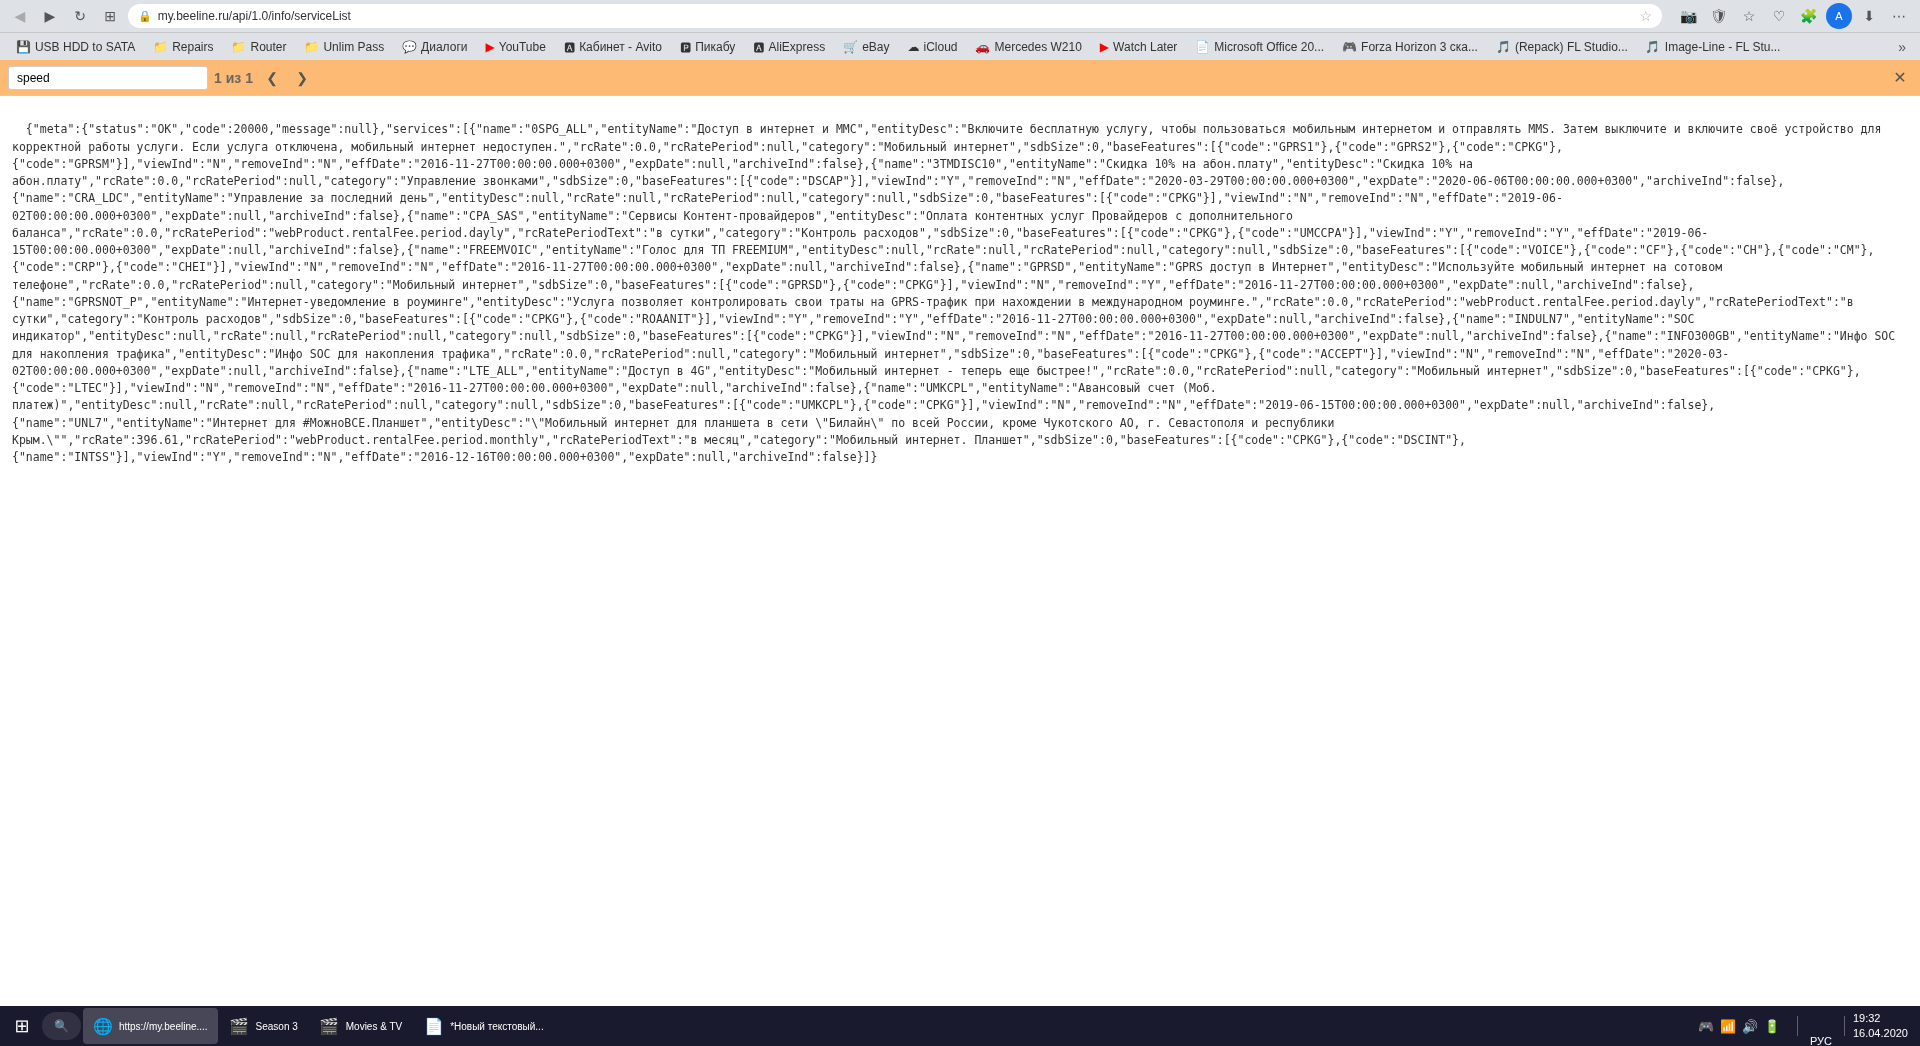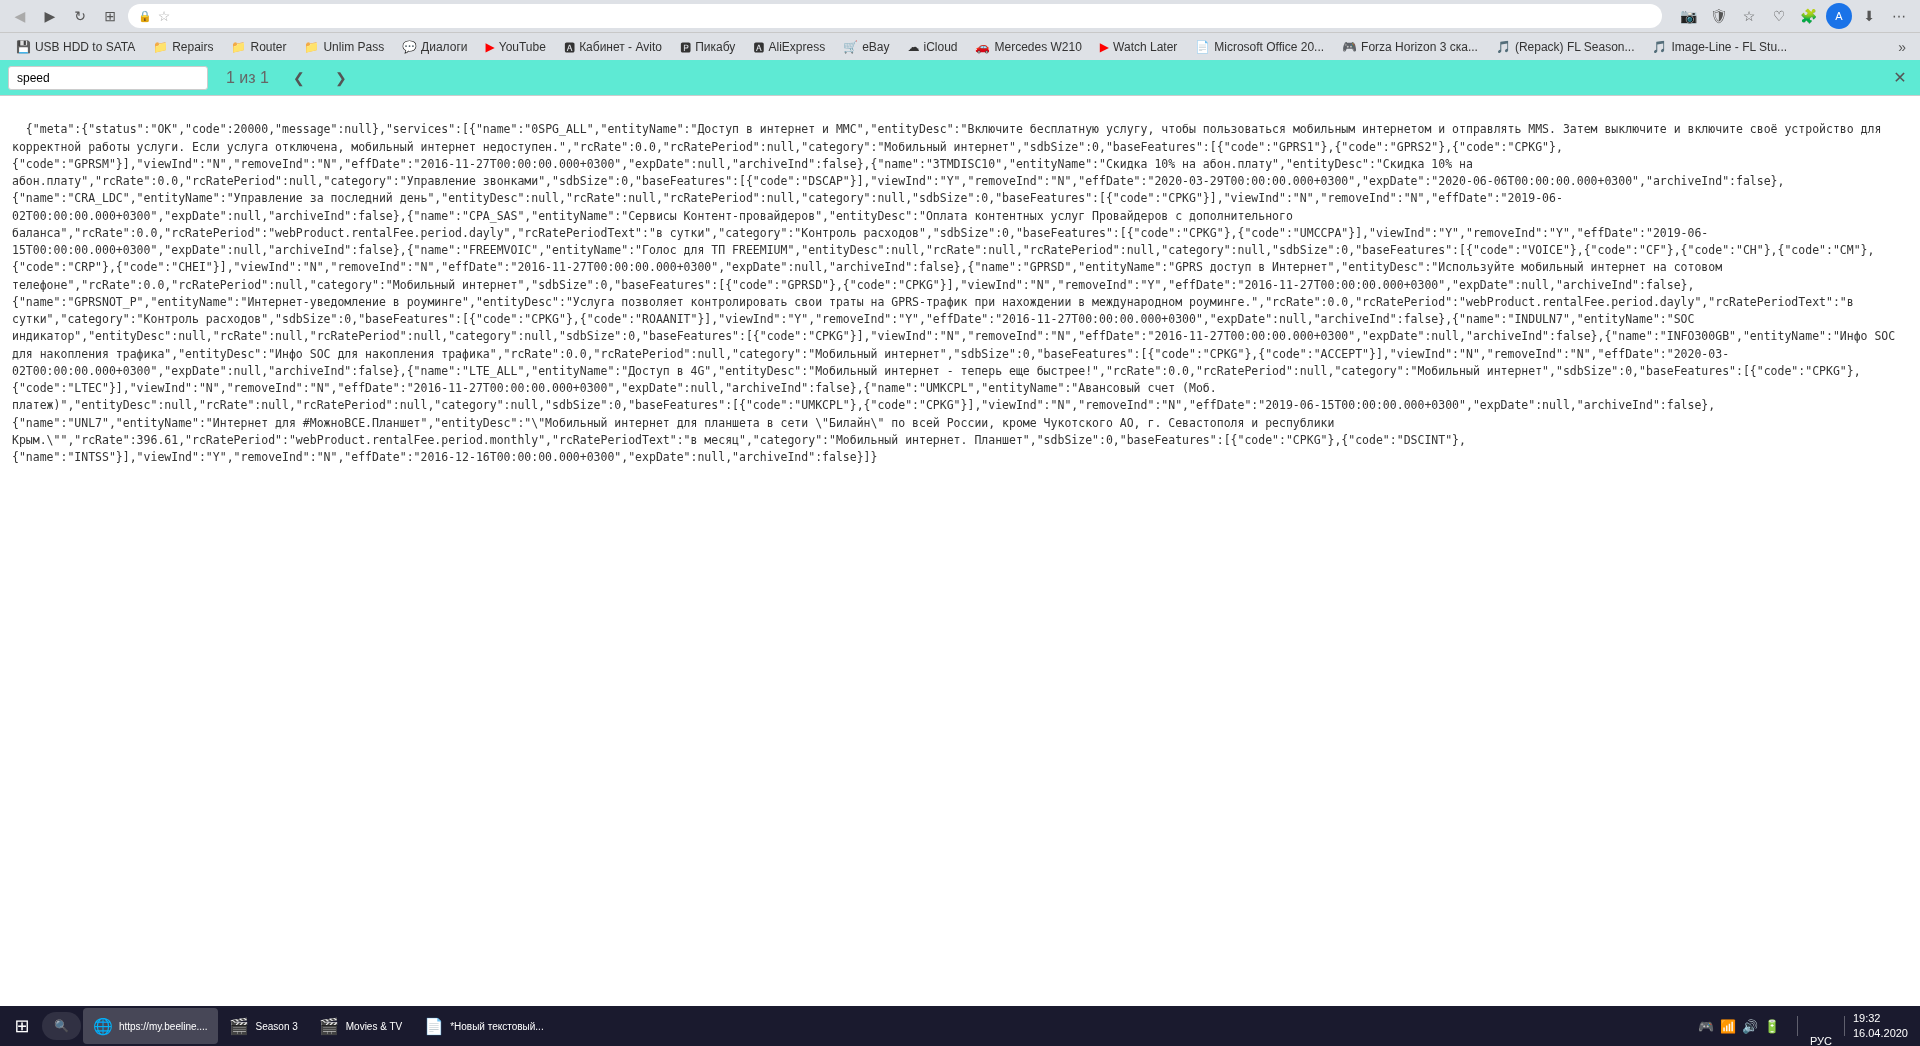--- a/index.html
+++ b/index.html
@@ -119,40 +119,41 @@
       margin-left: auto;
       padding: 2px 6px;
       cursor: pointer;
       font-size: 14px;
       color: #555;
     }
 
     
     .find-bar {
       height: 36px;
-      background: #5eead4;
+      background: #fdba74;
       border-bottom: 1px solid #ccc;
       display: flex;
       align-items: center;
       padding: 0 8px;
-      gap: 18px;
+      gap: 6px;
     }
     .find-input {
       width: 200px;
       height: 24px;
       border: 1px solid #ccc;
       border-radius: 3px;
       padding: 0 8px;
       font-size: 12px;
       background: white;
     }
     .find-count {
-      font-size: 16px;
+      font-size: 14px;
       color: #666;
       min-width: 40px;
+      font-weight: bold;
     }
     .find-nav-btn {
       width: 24px;
       height: 24px;
       border: none;
       background: transparent;
       cursor: pointer;
       display: flex;
       align-items: center;
       justify-content: center;
@@ -278,20 +279,21 @@
 </head>
 <body>
 
 <div class="title-bar">
   <button class="nav-btn disabled">◀</button>
   <button class="nav-btn">▶</button>
   <button class="refresh-btn">↻</button>
   <button class="nav-btn">⊞</button>
   <div class="url-bar-container">
     <span class="lock-icon">🔒</span>
+    <span class="url-text">my.beeline.ru/api/1.0/info/serviceList</span>
     <span style="color:#aaa;font-size:14px;">☆</span>
   </div>
   <div class="title-bar-right">
     <button class="title-icon-btn">📷</button>
     <button class="title-icon-btn">🛡</button>
     <button class="title-icon-btn">☆</button>
     <button class="title-icon-btn">♡</button>
     <button class="title-icon-btn">🧩</button>
     <button class="profile-btn">A</button>
     <button class="title-icon-btn">⬇</button>
@@ -355,21 +357,21 @@
   <div class="bookmark-item">
     <span class="bookmark-icon">📄</span>
     <span>Microsoft Office 20...</span>
   </div>
   <div class="bookmark-item">
     <span class="bookmark-icon">🎮</span>
     <span>Forza Horizon 3 ска...</span>
   </div>
   <div class="bookmark-item">
     <span class="bookmark-icon">🎵</span>
-    <span>(Repack) FL Season...</span>
+    <span>(Repack) FL Studio...</span>
   </div>
   <div class="bookmark-item">
     <span class="bookmark-icon">🎵</span>
     <span>Image-Line - FL Stu...</span>
   </div>
   <div class="bookmarks-more">»</div>
 </div>
 
 <div class="find-bar">
   <input type="text" class="find-input" value="speed" style="">

